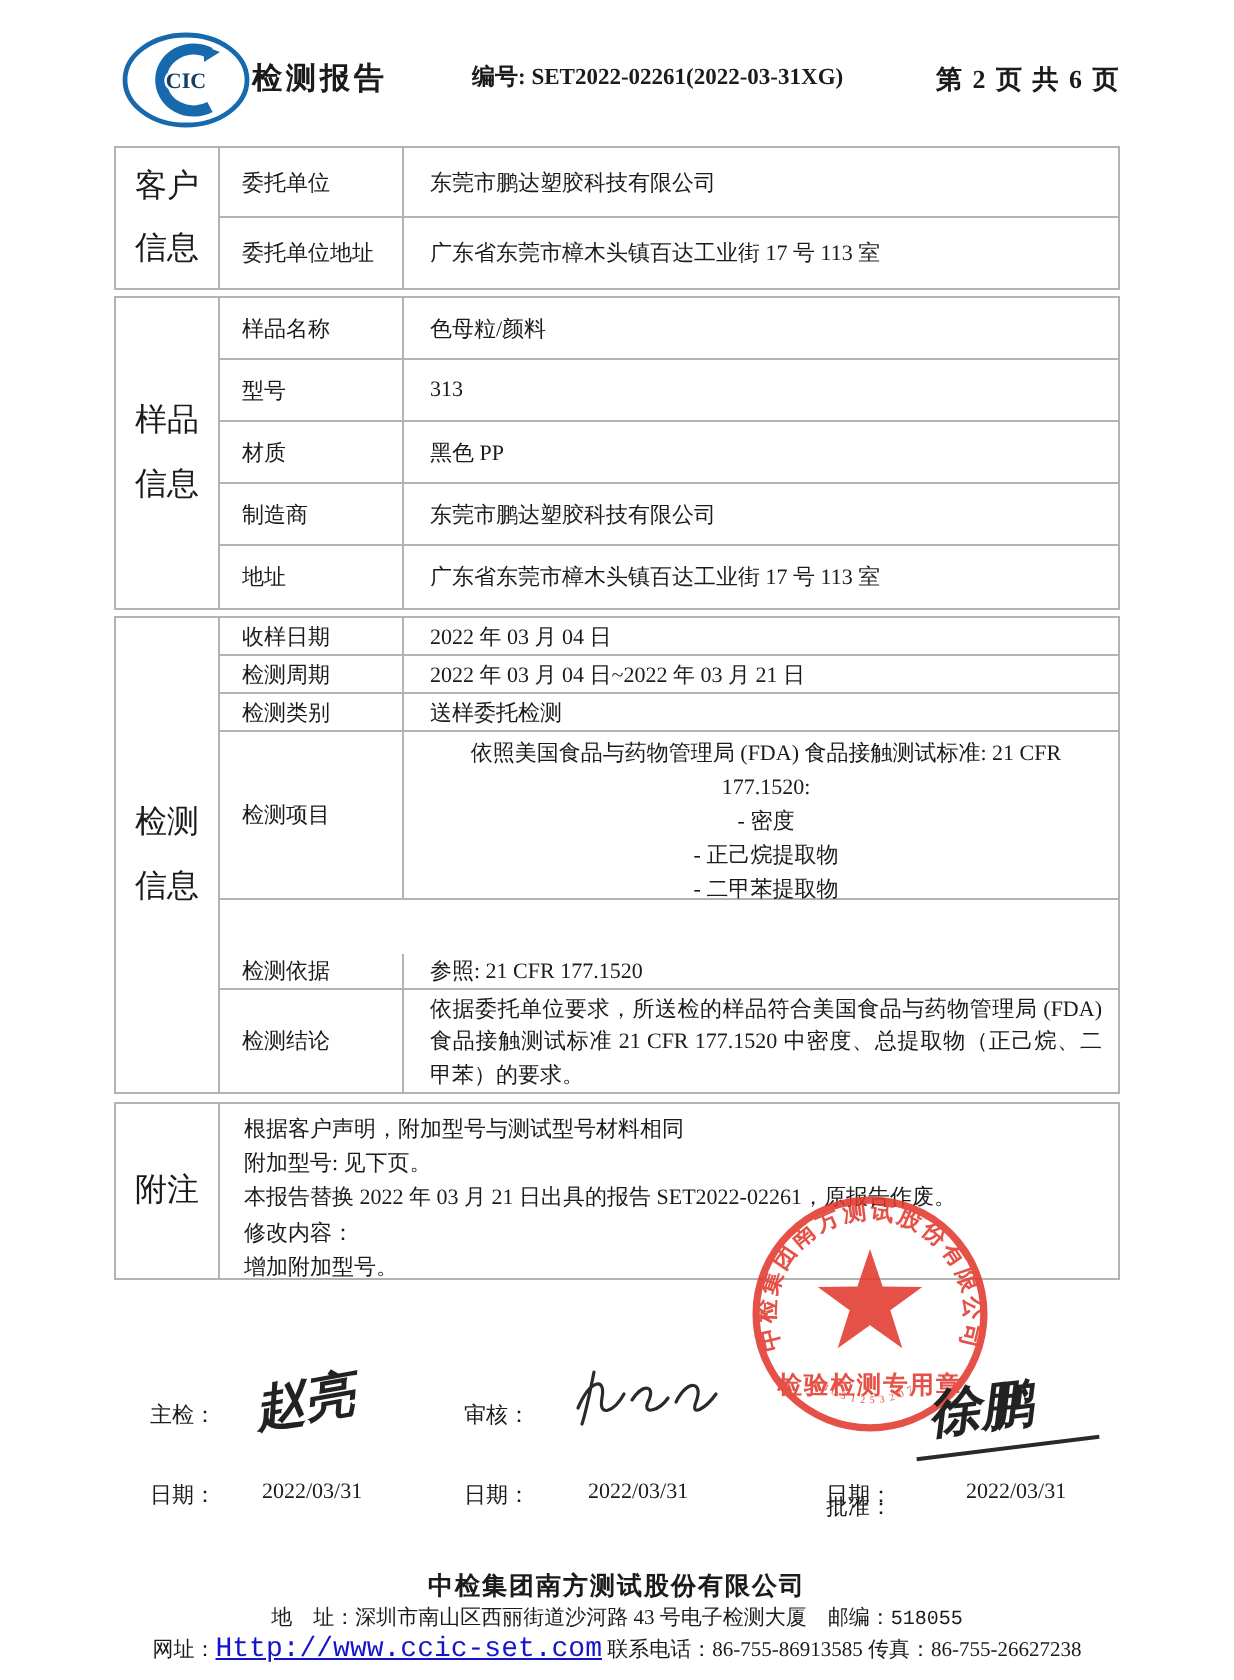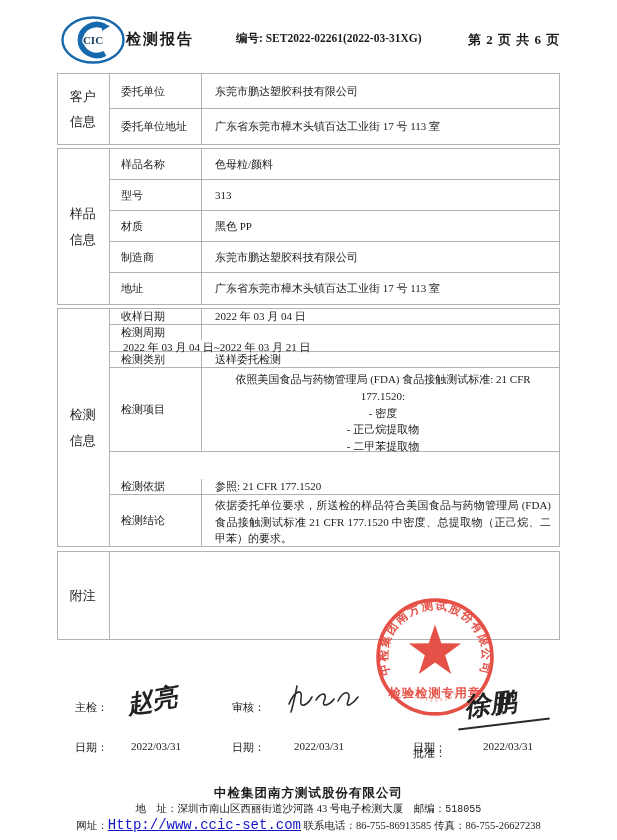--- a/index.html
+++ b/index.html
@@ -7,21 +7,21 @@
         font-family:"Liberation Serif","DejaVu Serif",serif;color:#1b1b1b;}
   
   .logo{position:absolute;left:60px;top:15px;width:66px;height:50px;}
   .doc-title{position:absolute;left:126px;top:30px;font-size:15px;font-weight:bold;letter-spacing:2px;}
   .report-no{position:absolute;left:236px;top:31px;font-size:11.5px;font-weight:bold;}
   .page-no{position:absolute;left:468px;top:31px;font-size:13px;font-weight:bold;letter-spacing:1px;}
   
   .block{position:absolute;left:57px;width:503px;border:1px solid #b3b3b3;display:flex;
          box-sizing:border-box;background:transparent;}
   .sec{width:51px;min-width:51px;border-right:1px solid #b3b3b3;display:flex;align-items:center;justify-content:center;}
-  .sec span{width:2.1em;line-height:1.95;font-size:13px;}
+  .sec span{width:2.1em;text-align:center;line-height:1.95;font-size:16px;}
   .rows{flex:1;display:flex;flex-direction:column;}
   .row{display:flex;border-bottom:1px solid #b3b3b3;box-sizing:border-box;}
   .row:last-child{border-bottom:none;}
   .f{width:92px;min-width:92px;border-right:1px solid #b3b3b3;padding-left:11px;
      display:flex;align-items:center;font-size:11px;box-sizing:border-box;}
   .v{flex:1;padding-left:13px;padding-right:8px;display:flex;align-items:center;font-size:11px;}
   .v.multi{display:block;padding-top:3px;line-height:16.8px;text-align:center;}
   .v.just{display:block;padding-top:2px;line-height:16.5px;text-align:justify;}
   .v .ln{display:block;}
   .notes-cell{flex:1;padding:5px 10px 0 12px;font-size:11px;line-height:17.2px;}
@@ -107,21 +107,21 @@
 
   <div class="block" style="top:308px;height:239px;">
     <div class="sec">
       <span>检测信息</span>
     </div>
     <div class="rows">
       <div class="row" style="height:27px;">
         <div class="f">收样日期</div>
         <div class="v">2022 年 03 月 04 日</div>
       </div>
-      <div class="row" style="height:27px;flex-direction:column;">
+      <div class="row" style="height:27px;">
         <div class="f">检测周期</div>
         <div class="v">2022 年 03 月 04 日~2022 年 03 月 21 日</div>
       </div>
       <div class="row" style="height:27px;">
         <div class="f">检测类别</div>
         <div class="v">送样委托检测</div>
       </div>
       <div class="row" style="height:84px;">
         <div class="f">检测项目</div>
         <div class="v multi">
@@ -139,20 +139,27 @@
       <div class="row" style="flex:1;">
         <div class="f">检测结论</div>
         <div class="v just">依据委托单位要求，所送检的样品符合美国食品与药物管理局 (FDA) 食品接触测试标准 21 CFR 177.1520 中密度、总提取物（正己烷、二甲苯）的要求。</div>
       </div>
     </div>
   </div>
 
   <div class="block" style="top:551px;height:89px;">
     <div class="sec">
       <span>附注</span>
+    </div>
+    <div class="notes-cell">
+      <span class="ln">根据客户声明，附加型号与测试型号材料相同</span>
+      <span class="ln">附加型号: 见下页。</span>
+      <span class="ln">本报告替换 2022 年 03 月 21 日出具的报告 SET2022-02261，原报告作废。</span>
+      <span class="ln">修改内容：</span>
+      <span class="ln">增加附加型号。</span>
     </div>
   </div>
 
   <svg class="stamp" viewBox="0 0 120 120">
     <circle cx="60" cy="60" r="56" fill="none" stroke="#e2392e" stroke-width="3.6"></circle>
     <defs>
       <path id="ringArc" d="M 17.4,79.9 A 47,47 0 1 1 102.6,79.9" fill="none"></path>
       <path id="serialArc" d="M 18.7,75 A 44,44 0 0 0 101.3,75" fill="none"></path>
     </defs>
     <text font-size="11.5" fill="#e2392e" font-weight="bold" letter-spacing="1.5">

